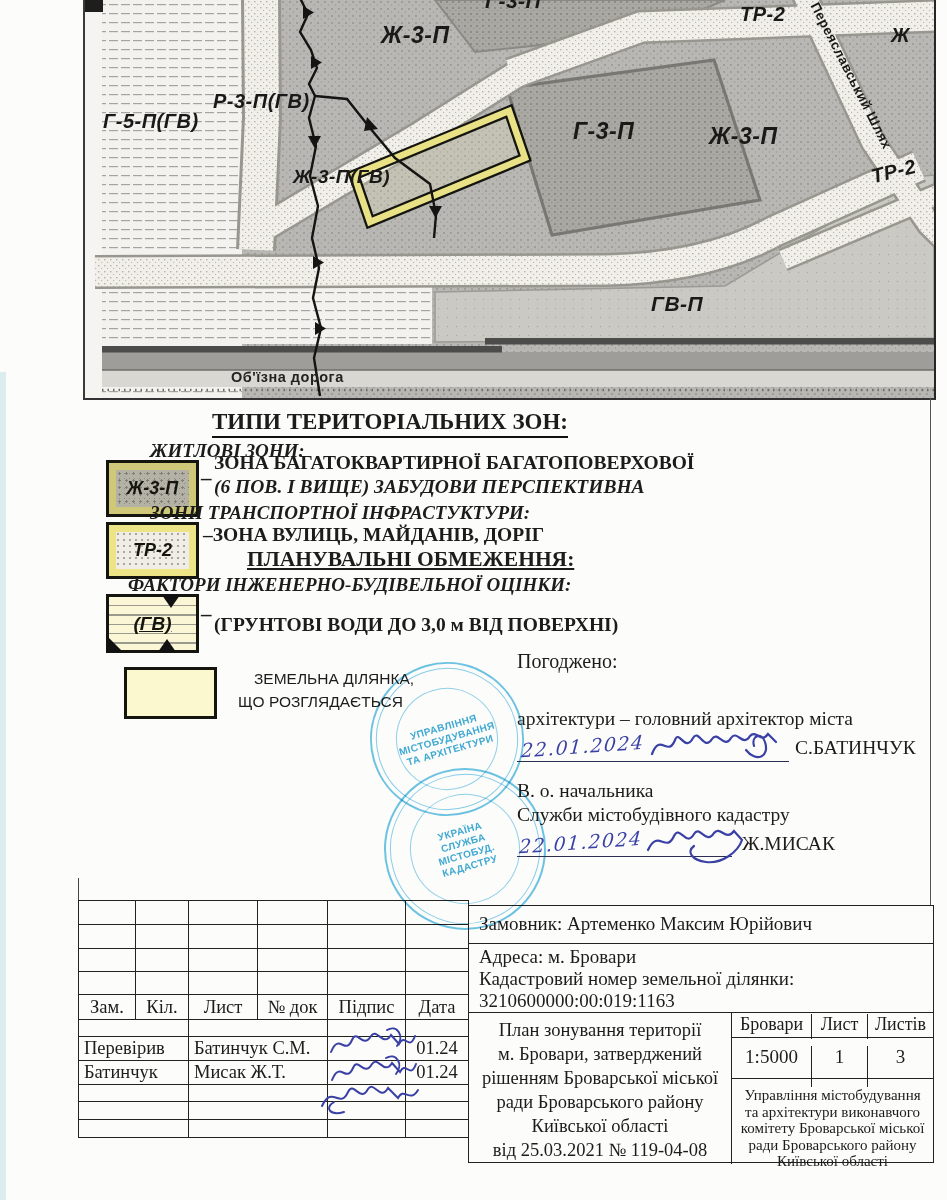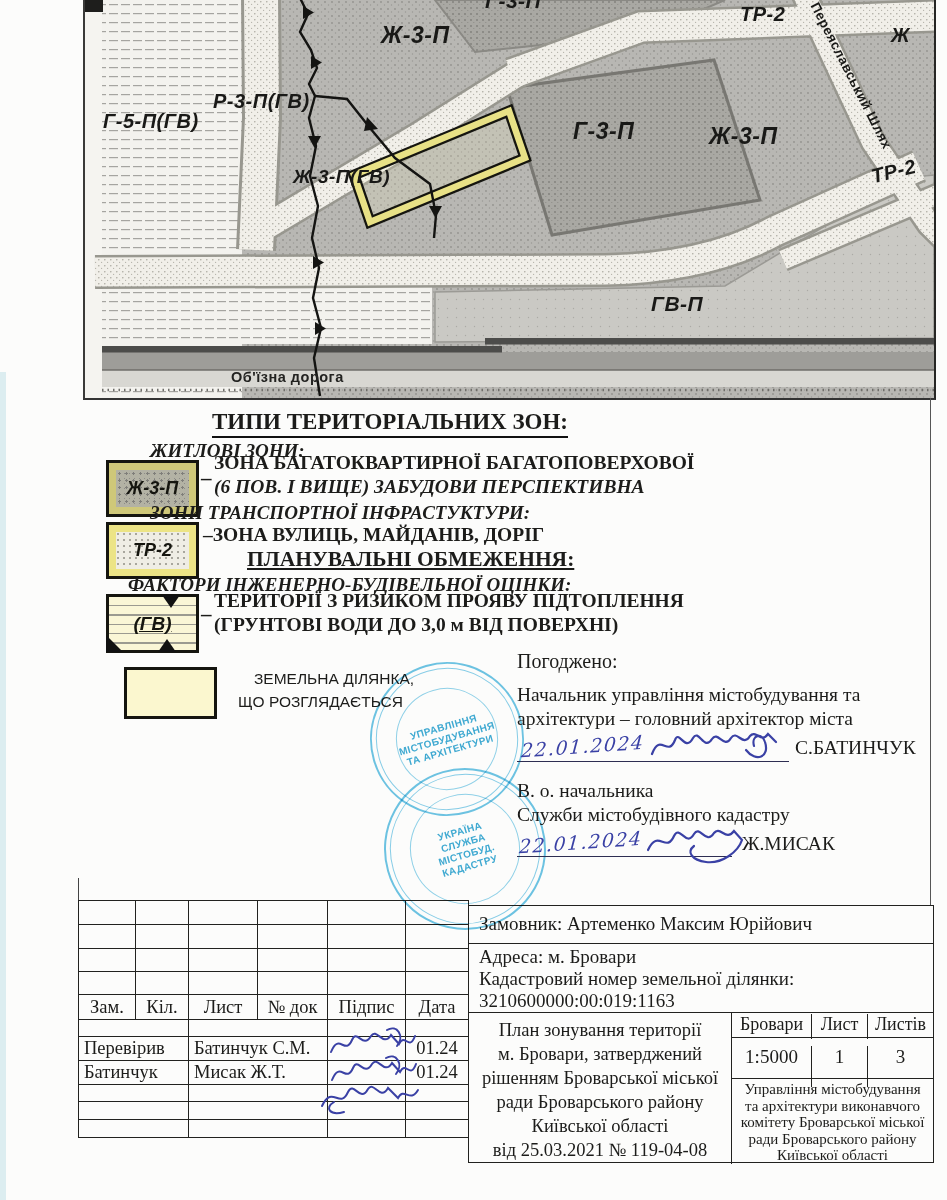--- a/index.html
+++ b/index.html
@@ -187,29 +187,27 @@
   <div class="abs ser b u" style="left:247px;top:547px;font-size:21.5px;">ПЛАНУВАЛЬНІ ОБМЕЖЕННЯ:</div>
   <div class="abs ser b i" style="left:128px;top:574px;font-size:19px;">ФАКТОРИ ІНЖЕНЕРНО-БУДІВЕЛЬНОЇ ОЦІНКИ:</div>
 
   <div class="sw sw-gv" style="left:106px;top:594px;width:93px;height:59px;">
     <span class="u" style="font-size:19px;">(ГВ)</span>
     <span class="tri" style="top:-2px;right:16px;border-left:9px solid transparent;border-right:9px solid transparent;border-top:13px solid #111;"></span>
     <span class="tri" style="bottom:-2px;left:-3px;border-bottom:17px solid #111;border-right:17px solid transparent;"></span>
     <span class="tri" style="bottom:-2px;right:20px;border-left:9px solid transparent;border-right:9px solid transparent;border-bottom:13px solid #111;"></span>
   </div>
   <div class="abs ser b" style="left:201px;top:602px;font-size:21px;">–</div>
-  <div class="abs ser b nw" style="left:214px;top:590px;font-size:19.5px;">ТЕРИТОРІЇ З РИЗИКОМ ПРОЯВУ ПІДТОПЛЕННЯ</div>
   <div class="abs ser b nw" style="left:214px;top:614px;font-size:19.5px;">(ГРУНТОВІ ВОДИ ДО 3,0 м ВІД ПОВЕРХНІ)</div>
 
   <div class="sw sw-parcel" style="left:124px;top:667px;width:93px;height:52px;"></div>
   <div class="abs san nw" style="left:254px;top:670px;font-size:15.5px;">ЗЕМЕЛЬНА ДІЛЯНКА,</div>
   <div class="abs san nw" style="left:238px;top:693px;font-size:15.5px;">ЩО РОЗГЛЯДАЄТЬСЯ</div>
 
   <div class="abs ser nw" style="left:517px;top:650px;font-size:20px;z-index:5;">Погоджено:</div>
-  <div class="abs ser nw" style="left:517px;top:684px;font-size:19.5px;z-index:5;">Начальник управління містобудування та</div>
   <div class="abs ser nw" style="left:517px;top:708px;font-size:19.5px;z-index:5;">архітектури – головний архітектор міста</div>
   <div class="abs" style="left:517px;top:733px;width:272px;height:28px;border-bottom:1.8px solid #2e2e52;z-index:5;"></div>
   <div class="abs hand nw" style="left:521px;top:735px;z-index:6;">22.01.2024</div>
   <svg class="sigsvg" style="left:648px;top:726px;" width="135" height="38" viewBox="0 0 135 38">
     <path d="M4,28 C12,6 20,32 27,14 C31,3 37,27 45,12 C51,2 56,26 64,13 C70,4 76,24 83,12 C89,3 95,22 102,10 C108,3 113,18 120,8 L128,16 M98,24 C108,37 122,31 117,16 C114,6 103,9 106,20" fill="none" stroke="#3a41a5" stroke-width="2.2" stroke-linecap="round"></path>
   </svg>
   <div class="abs ser nw" style="left:795px;top:737px;font-size:19.5px;z-index:5;">С.БАТИНЧУК</div>
 
   <div class="abs ser nw" style="left:517px;top:780px;font-size:19.5px;z-index:5;">В. о. начальника</div>
   <div class="abs ser nw" style="left:517px;top:804px;font-size:19.5px;z-index:5;">Служби містобудівного кадастру</div>
@@ -361,21 +359,21 @@
           <div class="ser c" style="position:absolute;left:0;width:79px;text-align:center;top:1px;font-size:18px;">Бровари</div>
           <div class="ser" style="position:absolute;left:79px;width:56px;text-align:center;top:1px;font-size:18px;border-left:1.5px solid #22221f;box-sizing:border-box;height:25px;">Лист</div>
           <div class="ser" style="position:absolute;left:135px;right:0;text-align:center;top:1px;font-size:18px;border-left:1.5px solid #22221f;box-sizing:border-box;height:25px;">Листів</div>
         </div>
         <div style="position:absolute;left:0;top:25px;width:100%;height:41px;border-bottom:1.5px solid #22221f;box-sizing:border-box;">
           <div class="ser" style="position:absolute;left:0;width:79px;text-align:center;top:8px;font-size:19px;">1:5000</div>
           <div class="ser" style="position:absolute;left:79px;width:56px;text-align:center;top:8px;font-size:19px;border-left:1.5px solid #22221f;box-sizing:border-box;height:41px;">1</div>
           <div class="ser" style="position:absolute;left:135px;right:0;text-align:center;top:8px;font-size:19px;border-left:1.5px solid #22221f;box-sizing:border-box;height:41px;">3</div>
         </div>
         <div style="position:absolute;left:0;top:66px;width:100%;bottom:0;text-align:center;">
-          <div class="ser prelines" style="margin-top:2px;font-size:15px;line-height:16.5px;">Управління містобудування
+          <div class="ser prelines" style="margin-top:8px;font-size:15px;line-height:16.5px;">Управління містобудування
 та архітектури виконавчого
 комітету Броварської міської
 ради Броварського району
 Київської області</div>
         </div>
       </div>
     </div>
   </div>
 
 </div>

